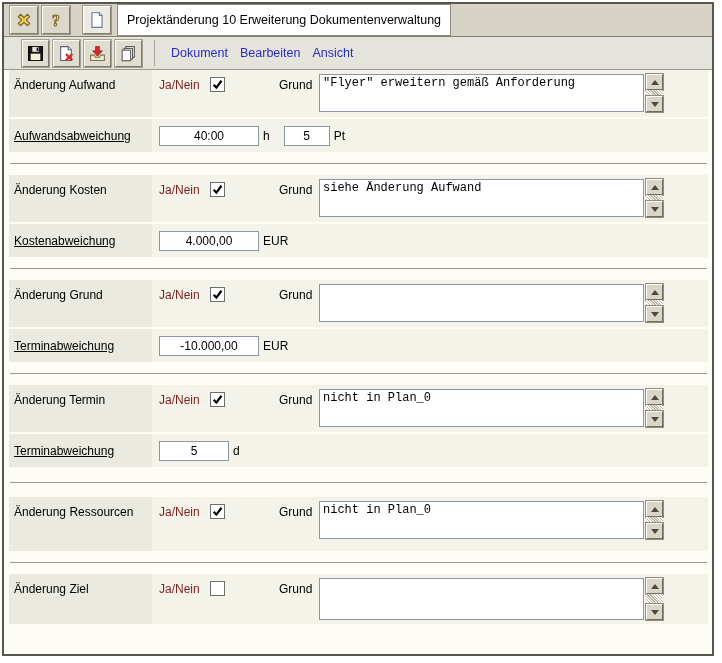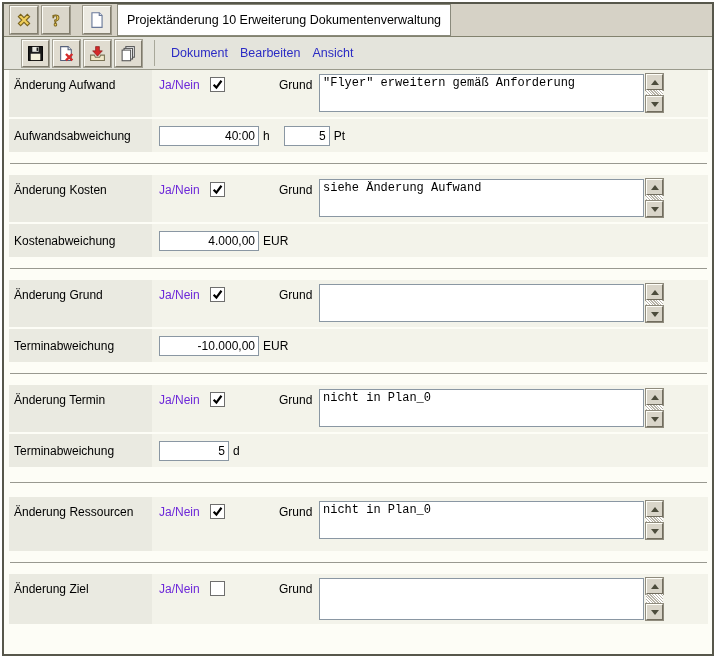--- a/index.html
+++ b/index.html
@@ -26,39 +26,39 @@
 
   
   .formarea{padding:0 4px 0 5px;}
   .row{display:flex;}
   .change-row{height:47px;margin-bottom:2px;}
   .change-row.h54{height:54px;margin-bottom:0;}
   .change-row.h50{height:50px;margin-bottom:18px;}
   .dev-row{height:33px;}
   .label-cell{width:143px;background:#eaeae1;padding:0 2px 0 5px;box-sizing:border-box;font-size:12px;color:#000;}
   .change-row .label-cell{padding-top:8px;}
-  .dev-row .label-cell{display:flex;align-items:center;}
+  .dev-row .label-cell{display:flex;align-items:center;text-decoration:underline;}
   .content-cell{flex:1;background:#f3f3ea;display:flex;align-items:flex-start;padding-left:7px;}
   .dev-row .content-cell{align-items:center;}
   .yn-group{width:120px;display:flex;align-items:flex-start;padding-top:8px;}
-  .yn-label{font-size:12px;color:#6d28d9;}
+  .yn-label{font-size:12px;color:#7f1d1d;}
   .checkbox{width:13px;height:13px;background:#fff;border:1px solid #6e6e6e;margin-left:10px;margin-top:-1px;display:inline-flex;align-items:center;justify-content:center;}
   .checkbox .check{display:none;}
   .checkbox.checked .check{display:block;}
   .grund-label{width:32px;text-align:right;font-size:12px;color:#000;padding-top:8px;margin-right:8px;}
   .reason{width:325px;height:38px;box-sizing:border-box;border:1px solid #8a97a3;background:#fff;resize:none;overflow:hidden;font-family:"Liberation Mono",monospace;font-size:12px;color:#000;padding:1px 3px;margin-top:4px;outline:none;}
   .reason.h42{height:42px;}
   .vscroll{width:17px;display:flex;flex-direction:column;margin-left:2px;margin-top:4px;height:38px;}
   .vscroll.h42{height:42px;}
   .sbtn{width:17px;height:16px;box-sizing:border-box;background:#d9d5c9;border:1px solid;border-color:#fefef8 #716d5f #716d5f #fefef8;box-shadow:0 0 0 1px #8f8b7d;display:flex;align-items:center;justify-content:center;}
   .strack{flex:1;background:repeating-linear-gradient(45deg,#ffffff 0 1px,#b8b4a8 1px 2px);}
   .arr{width:0;height:0;}
   .arr.up{border-left:4px solid transparent;border-right:4px solid transparent;border-bottom:5px solid #4c4c3c;}
   .arr.down{border-left:4px solid transparent;border-right:4px solid transparent;border-top:5px solid #4c4c3c;}
-  .num{height:20px;box-sizing:border-box;border:1px solid #8a97a3;background:#fff;text-align:right;padding:0 3px;font-family:"Liberation Sans",sans-serif;font-size:12px;color:#000;outline:none;}
+  .num{height:20px;box-sizing:border-box;border:1px solid #8a97a3;background:#fff;text-align:center;padding:0 3px;font-family:"Liberation Sans",sans-serif;font-size:12px;color:#000;outline:none;}
   .w100{width:100px;}
   .w46{width:46px;margin-left:14px;}
   .w70{width:70px;}
   .unit{font-size:12px;color:#000;margin-left:4px;}
   .sep{height:1px;background:#999990;margin:11px 1px;}
   .sep.big{margin:15px 1px 14px 1px;}
 </style>
 </head>
 <body>
 

